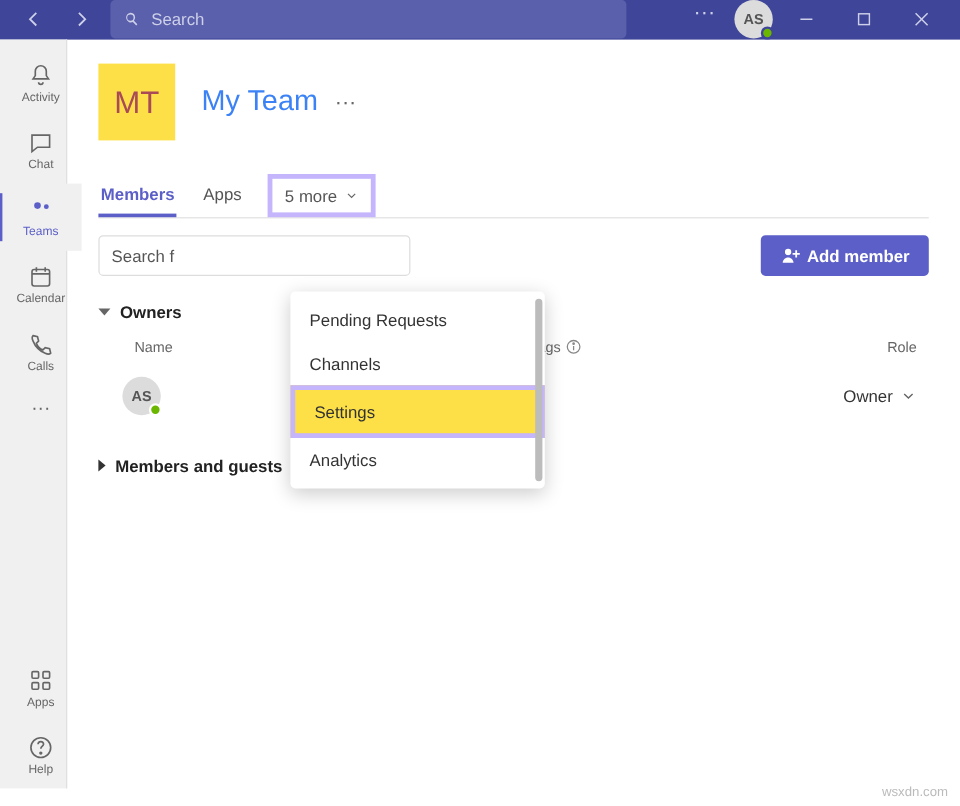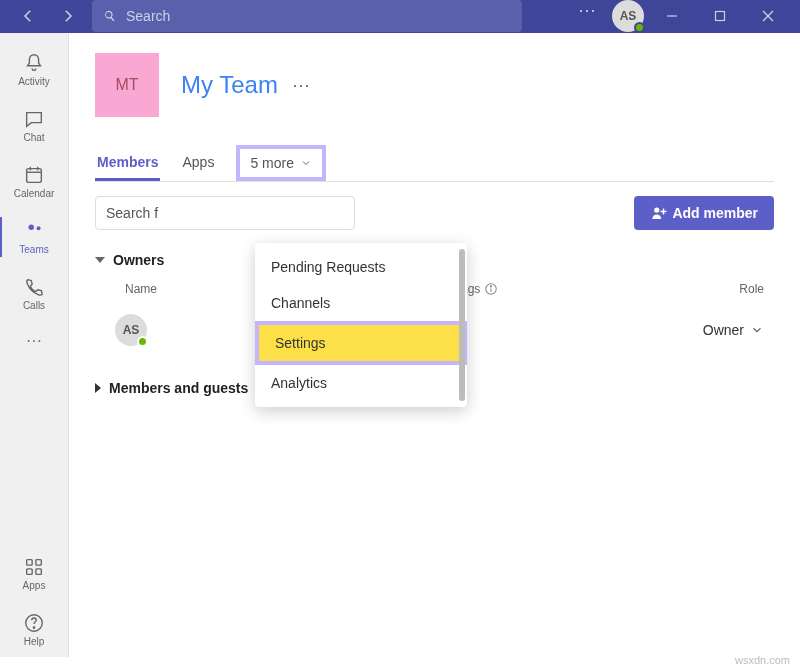--- a/index.html
+++ b/index.html
@@ -8,29 +8,29 @@
 .nav-btn{width:32px;height:32px;display:flex;align-items:center;justify-content:center;color:#cdd0e8;cursor:pointer;border-radius:4px}
 .search-box{flex:0 0 430px;height:32px;background:#5a60ab;border-radius:4px;display:flex;align-items:center;padding:0 10px;gap:8px;color:#cdd0e8;font-size:14px}
 .search-box svg{width:16px;height:16px;fill:#cdd0e8}
 .title-spacer{flex:1}
 .ellipsis-btn{color:#cdd0e8;font-size:18px;padding:0 8px;cursor:pointer}
 .avatar{width:32px;height:32px;border-radius:50%;background:#dcdcdc;color:#555;display:flex;align-items:center;justify-content:center;font-size:12px;font-weight:600;position:relative;cursor:pointer}
 .presence{position:absolute;bottom:-1px;right:-1px;width:11px;height:11px;border-radius:50%;background:#6bb700;border:2px solid #fff}
 .presence.t{border-color:#3f4599}
 .win-btn{width:40px;height:32px;display:flex;align-items:center;justify-content:center;color:#cdd0e8;cursor:pointer}
 .app-body{display:flex;height:624px}
-.rail{width:69px;background:#f0f0f0;border-right:1px solid #e0e0e0;display:flex;flex-direction:column;align-items:flex-end;padding-top:8px}
+.rail{width:56px;background:#f0f0f0;border-right:1px solid #e0e0e0;display:flex;flex-direction:column;align-items:flex-start;padding-top:8px}
 .rail-item{width:68px;height:56px;display:flex;flex-direction:column;align-items:center;justify-content:center;gap:2px;cursor:pointer;font-size:10px;color:#666;position:relative}
 .rail-item.active{background:#f0f0f0;color:#5b5fc7}
 .rail-item.active::before{content:"";position:absolute;left:0;top:8px;bottom:8px;width:2px;background:#5b5fc7}
 .rail-item svg{width:22px;height:22px;fill:none;stroke:currentColor;stroke-width:1.5}
 .rail-spacer{flex:1}
 .main{flex:1;padding:20px 26px;position:relative}
 .team-header{display:flex;align-items:center;gap:22px;margin-bottom:28px}
-.team-avatar{width:64px;height:64px;background:#f9a8d4;color:#a94a57;display:flex;align-items:center;justify-content:center;font-size:16px;font-weight:400}
+.team-avatar{width:64px;height:64px;background:#fde047;color:#a94a57;display:flex;align-items:center;justify-content:center;font-size:26px;font-weight:400}
 .team-title{font-size:24px;font-weight:400;color:#3b82f6}
 .team-more{color:#666;font-size:18px;margin-left:2px}
 .tabs{display:flex;align-items:center;gap:20px;border-bottom:1px solid #e0e0e0;margin-bottom:14px}
 .tab{padding:8px 2px;font-size:14px;color:#555;cursor:pointer;border-bottom:3px solid transparent}
 .tab.active{color:#5b5fc7;font-weight:600;border-bottom-color:#5b5fc7}
 .more-tab{display:flex;align-items:center;gap:6px;font-size:14px;color:#555;cursor:pointer;padding:6px 10px}
 .redbox{border:4px solid #c4b5fd}
 .dropdown{position:absolute;top:210px;left:186px;width:212px;background:#fff;border-radius:4px;box-shadow:0 4px 16px rgba(0,0,0,0.2);padding:6px 0;z-index:10}
 .dropdown::after{content:"";position:absolute;right:2px;top:6px;bottom:6px;width:6px;background:#bcbcbc;border-radius:3px}
 .dd-item{padding:10px 16px;font-size:14px;color:#333;cursor:pointer}
@@ -105,37 +105,37 @@
           <path d="M12 3a5 5 0 00-5 5v4l-2 3h14l-2-3V8a5 5 0 00-5-5zM10 18a2 2 0 004 0"></path>
         </svg>
       <span>Activity</span>
     </div>
     <div class="rail-item">
       <svg viewBox="0 0 24 24">
           <path d="M4 5h16v11H9l-5 4V5z"></path>
         </svg>
       <span>Chat</span>
     </div>
-    <div class="rail-item">
-      <svg viewBox="0 0 24 24">
-          <rect x="4" y="5" width="16" height="15" rx="2"></rect>
-          <line x1="4" y1="9" x2="20" y2="9"></line>
-          <line x1="8" y1="3" x2="8" y2="7"></line>
-          <line x1="16" y1="3" x2="16" y2="7"></line>
-        </svg>
-      <span>Calendar</span>
-    </div>
     <div class="rail-item active">
       <svg viewBox="0 0 24 24" stroke="#5b5fc7" fill="#5b5fc7">
           <circle cx="9" cy="8" r="3" fill="#5b5fc7" stroke="none"></circle>
           <circle cx="17" cy="9" r="2.2" fill="#5b5fc7" stroke="none"></circle>
           <path d="M4 19c0-3 2.5-5 5-5s5 2 5 5" stroke="none"></path>
           <path d="M14 19c0-2.5 1.5-4 3-4s3 1.5 3 4" stroke="none"></path>
         </svg>
       <span>Teams</span>
+    </div>
+    <div class="rail-item">
+      <svg viewBox="0 0 24 24">
+          <rect x="4" y="5" width="16" height="15" rx="2"></rect>
+          <line x1="4" y1="9" x2="20" y2="9"></line>
+          <line x1="8" y1="3" x2="8" y2="7"></line>
+          <line x1="16" y1="3" x2="16" y2="7"></line>
+        </svg>
+      <span>Calendar</span>
     </div>
     <div class="rail-item">
       <svg viewBox="0 0 24 24">
           <path d="M5 4l4 1 1 4-2 2c1 3 3 5 6 6l2-2 4 1 1 4c-1 1-3 1-5 0-5-2-9-6-11-11-1-2-1-4 0-5z"></path>
         </svg>
       <span>Calls</span>
     </div>
     <div class="rail-item" style="height:40px">
       <span style="font-size:16px">···</span>
     </div>

